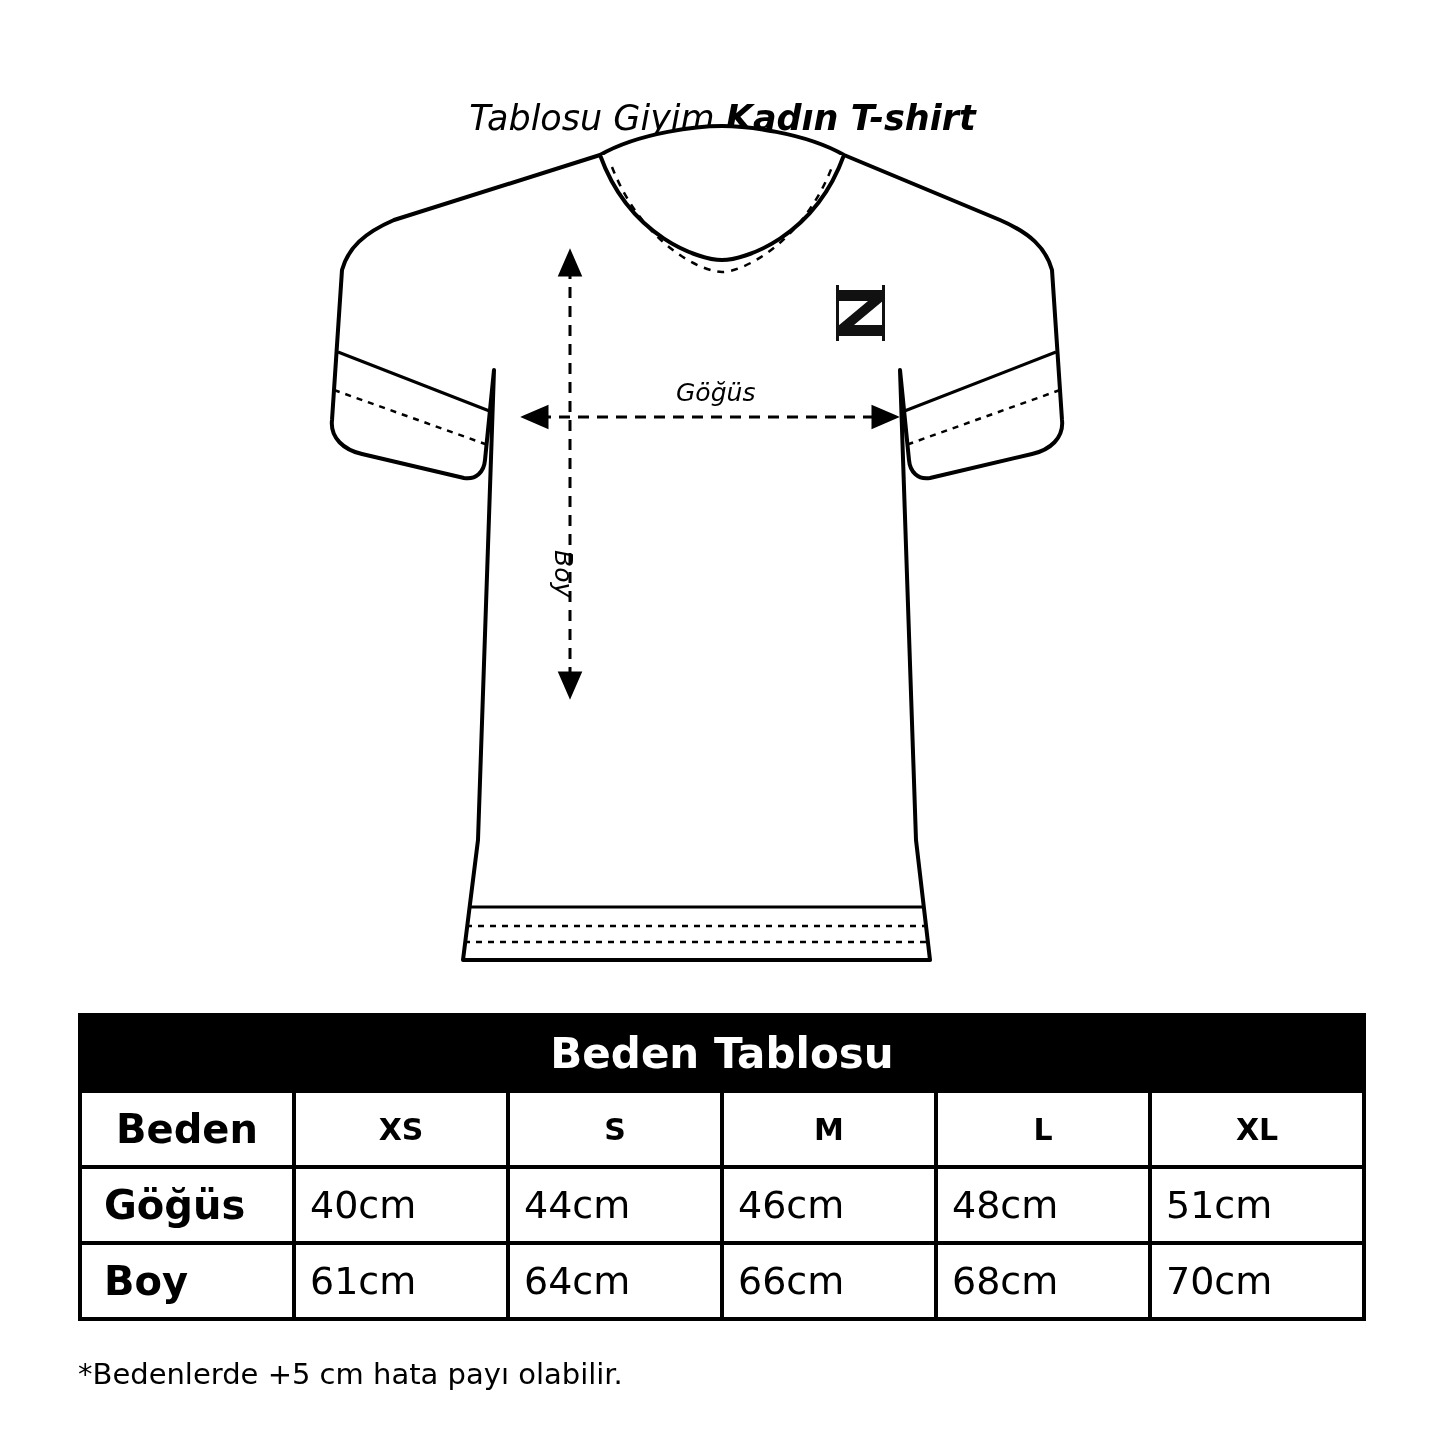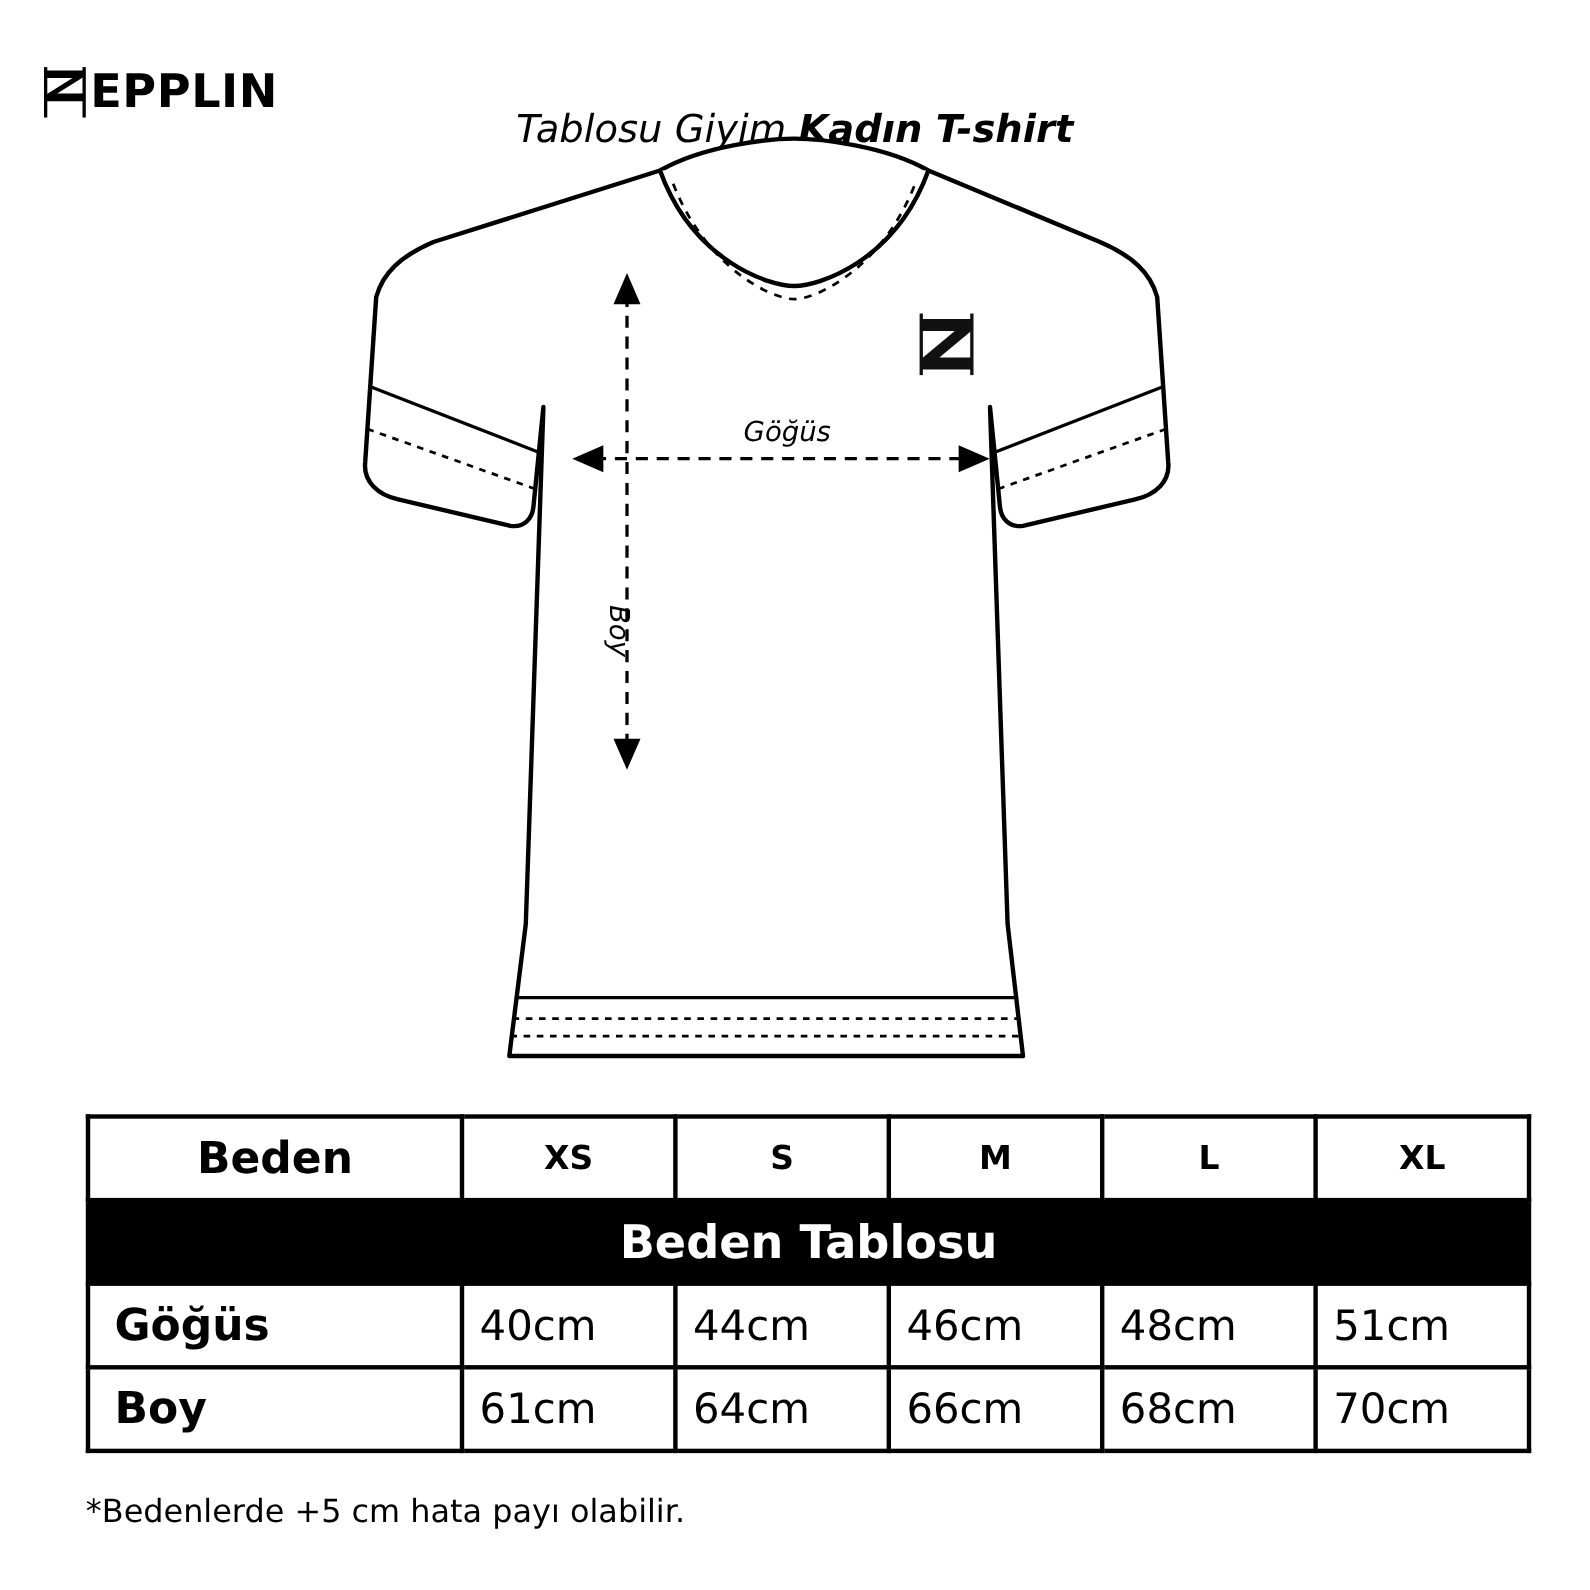--- a/index.html
+++ b/index.html
@@ -146,30 +146,20 @@
     top: 1357px;
     font-size: 29px;
     font-family: "DejaVu Sans", sans-serif;
   }
 </style>
 </head>
 <body>
 
 <div class="header">
 
-  <div class="brand-logo">
-    <span class="zmark">
-      <svg width="42" height="46" viewBox="0 0 42 46">
-        <path d="M4 3 H38 V9 L14 24 H38 V31 H4 V25 L28 10 H4 Z" fill="#000"></path>
-        <rect x="2" y="0" width="3" height="46" fill="#000"></rect>
-        <rect x="37" y="0" width="3" height="46" fill="#000"></rect>
-      </svg>
-    </span>
-    <span class="zword">EPPLIN</span>
-  </div>
 
   <div class="title">
     <span class="t-light">Tablosu Giyim </span><span class="t-bold">Kadın T-shirt</span>
   </div>
 </div>
 
 <div class="illu">
   <svg width="1445" height="880" viewBox="0 0 1445 880">
     <g fill="none" stroke="#000" stroke-width="4" stroke-linejoin="round">
 
@@ -229,31 +219,31 @@
     </g>
   </svg>
 
   <div class="label-gogus">Göğüs</div>
   <div class="label-boy">Boy</div>
 </div>
 
 <table class="size-table">
   <tbody>
     <tr>
+      <td class="tbl-title" colspan="6">Beden Tablosu</td>
+    </tr>
+    <tr>
       <td class="hdr-label col-lbl">Beden</td>
       <td class="hdr-size col-sz">XS</td>
       <td class="hdr-size col-sz">S</td>
       <td class="hdr-size col-sz">M</td>
       <td class="hdr-size col-sz">L</td>
       <td class="hdr-size col-sz">XL</td>
     </tr>
     <tr>
-      <td class="tbl-title" colspan="6">Beden Tablosu</td>
-    </tr>
-    <tr>
       <td class="row-label">Göğüs</td>
       <td class="cell-val">40cm</td>
       <td class="cell-val">44cm</td>
       <td class="cell-val">46cm</td>
       <td class="cell-val">48cm</td>
       <td class="cell-val">51cm</td>
     </tr>
     <tr>
       <td class="row-label">Boy</td>
       <td class="cell-val">61cm</td>

